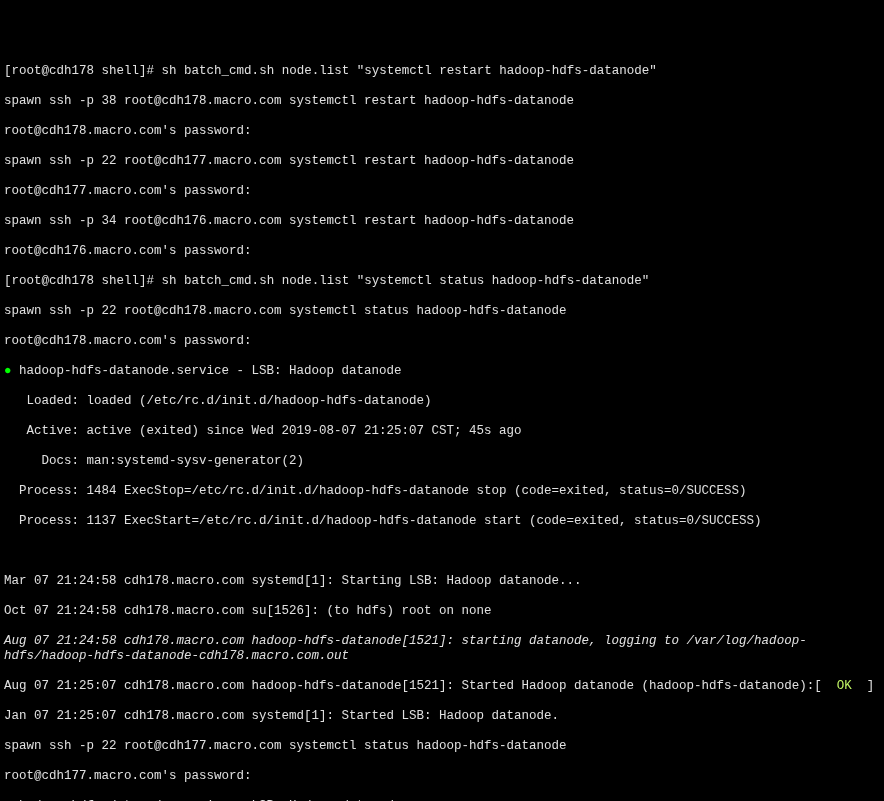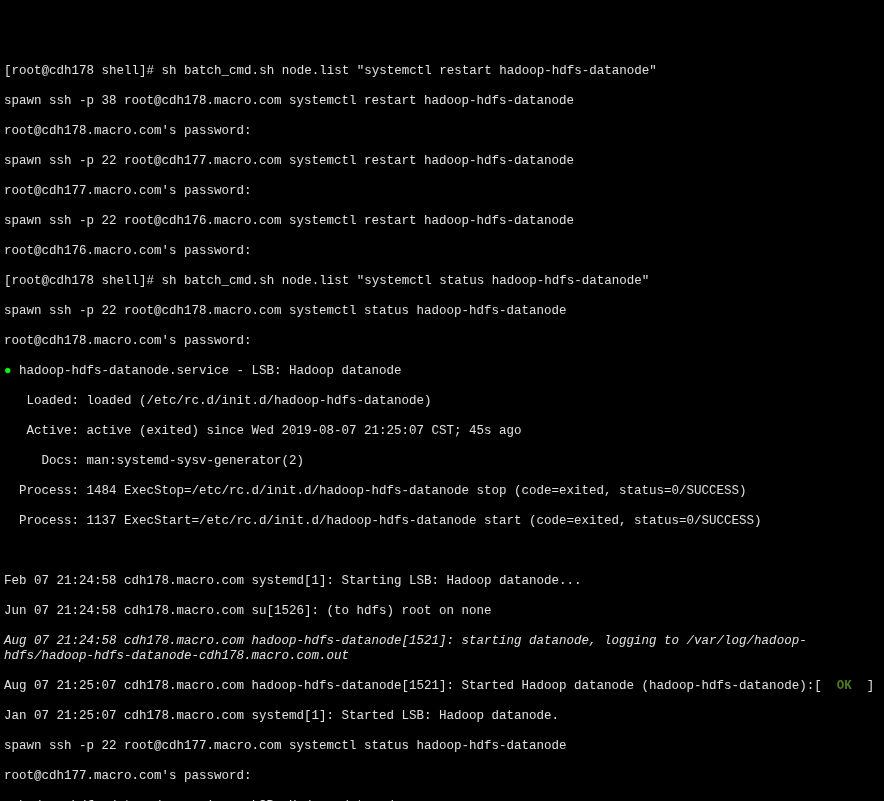--- a/index.html
+++ b/index.html
@@ -7,47 +7,47 @@
     padding: 4px;
     background: #000000;
     color: #e0e0e0;
     font-family: "Courier New", monospace;
     font-size: 12.5px;
     line-height: 1.2;
     white-space: pre;
     overflow-x: hidden;
   }
   .line { display: block; }
-  .green { color: #4d7c0f; font-weight: bold; }
+  .green { color: #bef264; }
   .bullet { color: #00ff00; }
 </style>
 </head>
 <body>
 
 
 
 <span class="line">[<span>root@cdh178</span> <span>shell</span>]<span>#</span> <span>sh batch_cmd.sh node.list "systemctl restart hadoop-hdfs-datanode"</span></span>
 <span class="line">spawn ssh -p 38 root@cdh178.macro.com systemctl restart hadoop-hdfs-datanode</span>
 <span class="line">root@cdh178.macro.com's password:</span>
 <span class="line">spawn ssh -p 22 root@cdh177.macro.com systemctl restart hadoop-hdfs-datanode</span>
 <span class="line">root@cdh177.macro.com's password:</span>
-<span class="line">spawn ssh -p 22 root@cdh176.macro.com systemctl restart hadoop-hdfs-datanode</span>
+<span class="line">spawn ssh -p 34 root@cdh176.macro.com systemctl restart hadoop-hdfs-datanode</span>
 <span class="line">root@cdh176.macro.com's password:</span>
 <span class="line">[<span>root@cdh178</span> <span>shell</span>]<span>#</span> <span>sh batch_cmd.sh node.list "systemctl status hadoop-hdfs-datanode"</span></span>
 <span class="line">spawn ssh -p 22 root@cdh178.macro.com systemctl status hadoop-hdfs-datanode</span>
 <span class="line">root@cdh178.macro.com's password:</span>
 <span class="line"><span class="bullet">●</span> <span>hadoop-hdfs-datanode.service - LSB: Hadoop datanode</span></span>
 <span class="line">   Loaded: loaded (/etc/rc.d/init.d/hadoop-hdfs-datanode)</span>
 <span class="line">   Active: active (exited) since Wed 2019-08-07 21:25:07 CST; 45s ago</span>
 <span class="line">     Docs: man:systemd-sysv-generator(2)</span>
 <span class="line">  Process: 1484 ExecStop=/etc/rc.d/init.d/hadoop-hdfs-datanode stop (code=exited, status=0/SUCCESS)</span>
 <span class="line">  Process: 1137 ExecStart=/etc/rc.d/init.d/hadoop-hdfs-datanode start (code=exited, status=0/SUCCESS)</span>
 <span class="line"> </span>
-<span class="line">Feb 07 21:24:58 cdh178.macro.com systemd[1]: Starting LSB: Hadoop datanode...</span>
-<span class="line">Jun 07 21:24:58 cdh178.macro.com su[1526]: (to hdfs) root on none</span>
+<span class="line">Mar 07 21:24:58 cdh178.macro.com systemd[1]: Starting LSB: Hadoop datanode...</span>
+<span class="line">Oct 07 21:24:58 cdh178.macro.com su[1526]: (to hdfs) root on none</span>
 <span class="line" style="white-space:pre-wrap;font-style:italic;">Aug 07 21:24:58 cdh178.macro.com hadoop-hdfs-datanode[1521]: starting datanode, logging to /var/log/hadoop-hdfs/hadoop-hdfs-datanode-cdh178.macro.com.out</span>
 <span class="line"><span>Aug 07 21:25:07 cdh178.macro.com hadoop-hdfs-datanode[1521]: Started Hadoop datanode (hadoop-hdfs-datanode):[  </span><span class="green">OK</span><span>  ]</span></span>
 <span class="line">Jan 07 21:25:07 cdh178.macro.com systemd[1]: Started LSB: Hadoop datanode.</span>
 <span class="line">spawn ssh -p 22 root@cdh177.macro.com systemctl status hadoop-hdfs-datanode</span>
 <span class="line">root@cdh177.macro.com's password:</span>
 <span class="line"><span class="bullet">●</span> <span>hadoop-hdfs-datanode.service - LSB: Hadoop datanode</span></span>
 
 
 
 

